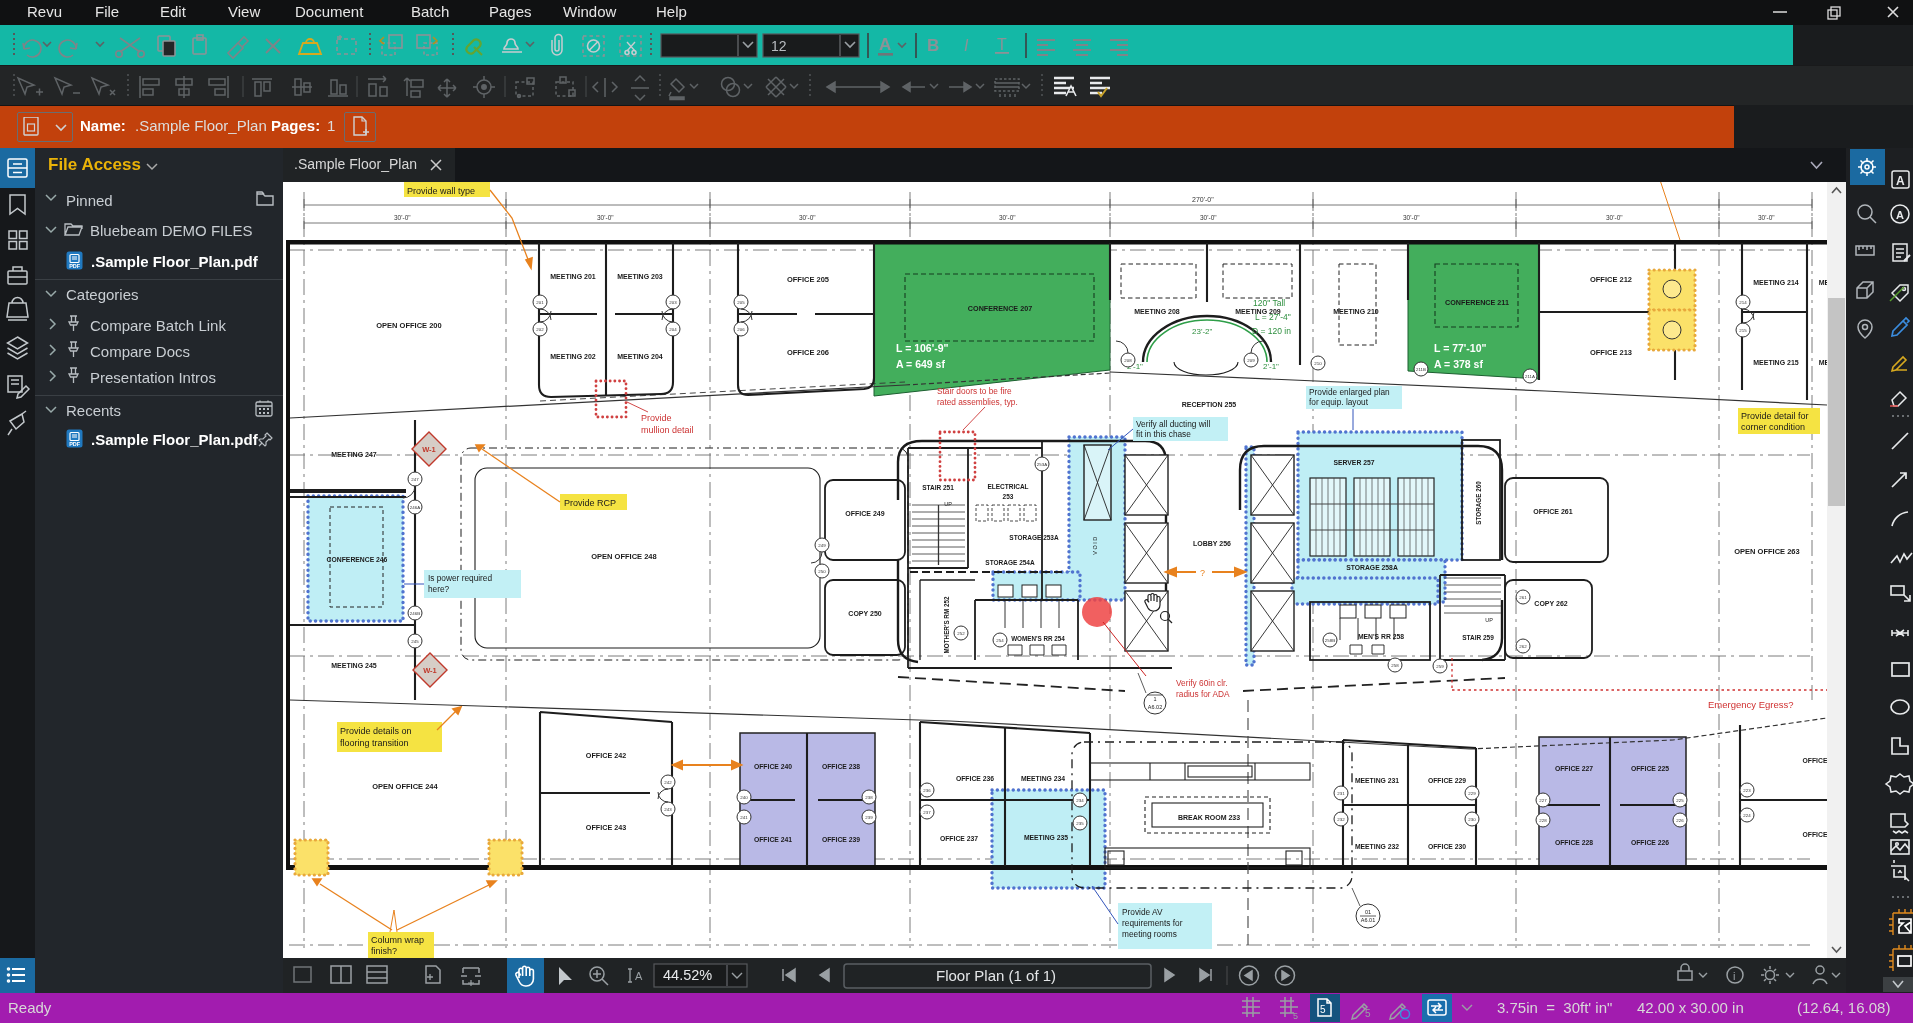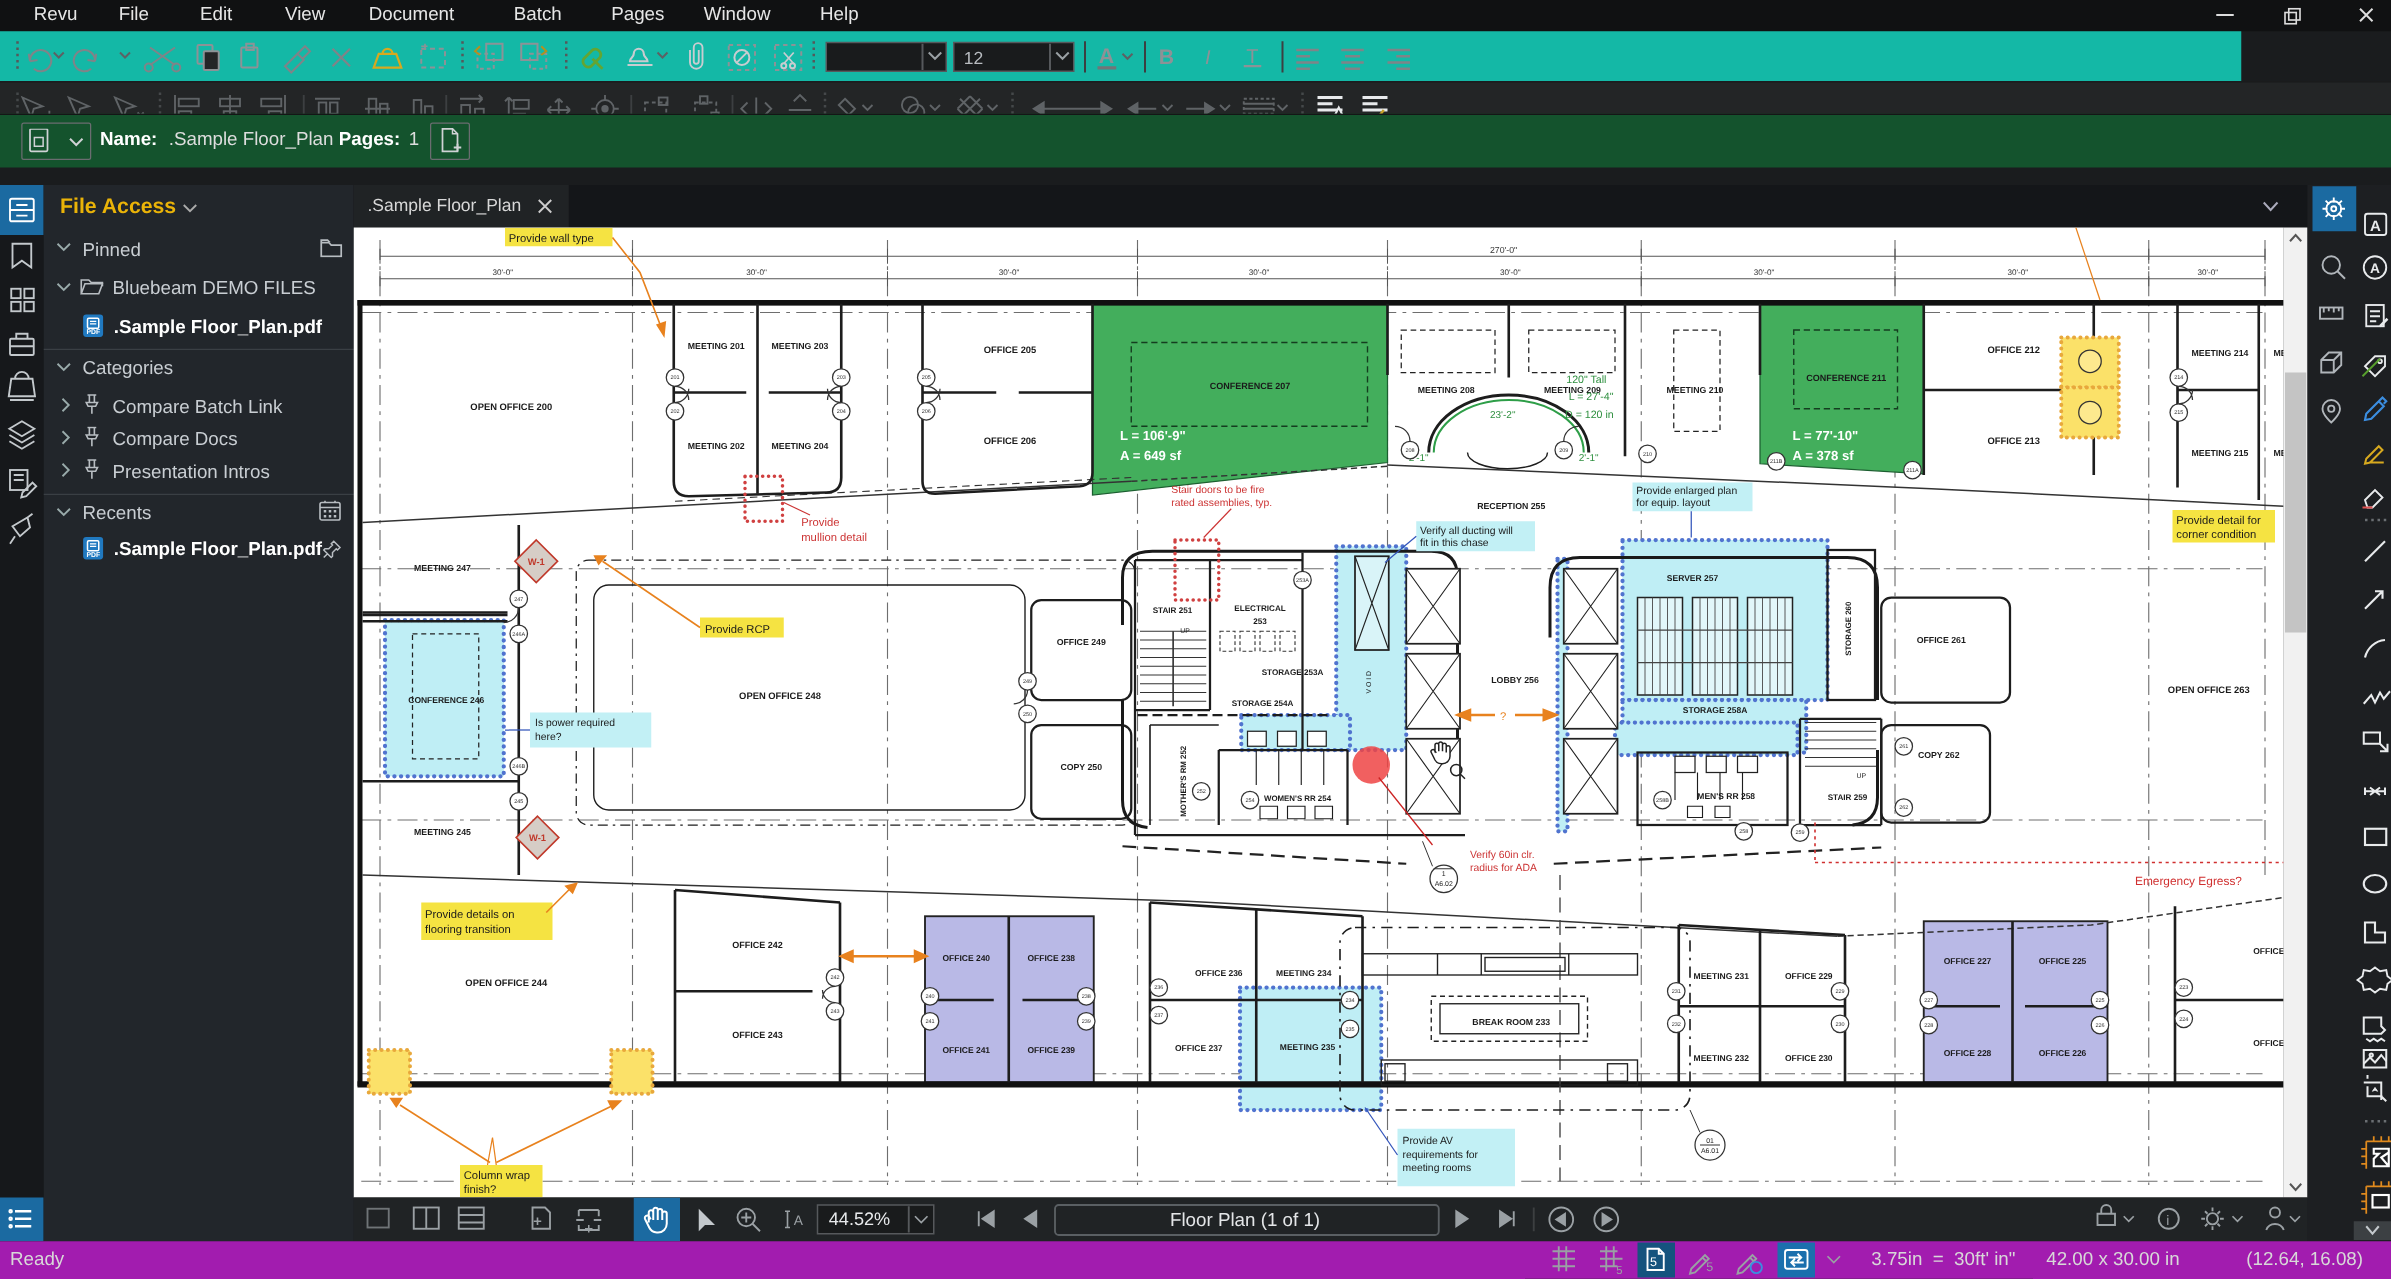--- a/index.html
+++ b/index.html
@@ -2,21 +2,21 @@
 <html><head>
 <meta charset="utf-8">
 <style>
 * { margin:0; padding:0; box-sizing:border-box; }
 html,body { width:1913px; height:1023px; overflow:hidden; background:#1a1c1e; font-family:"Liberation Sans", sans-serif; }
 .abs { position:absolute; }
 #menubar { left:0; top:0; width:1913px; height:25px; background:#101112; color:#e6e6e6; font-size:15px; }
 #menubar span { position:absolute; top:3px;text-align:center; }
 #toolbar1 { left:0; top:25px; width:1793px; height:40px; background:#14b8a6; }
 #toolbar2 { left:0; top:65px; width:1913px; height:40px; background:#232526; border-top:1px solid #191a1b; }
-#namebar { left:0; top:91px; width:1913px; height:43px; background:#14532d; border-top:1px solid #141516; color:#ddd; font-size:15px; }
+#namebar { left:0; top:105px; width:1734px; height:43px; background:#c2410c; border-top:1px solid #141516; color:#ddd; font-size:15px; }
 #leftstrip { left:0; top:148px; width:35px; height:845px; background:#16181b; }
 #leftpanel { left:35px; top:148px; width:248px; height:845px; background:#22262b; color:#c9ced3; font-size:14px; }
 #tabbar { left:283px; top:148px; width:1563px; height:34px; background:#141619; }
 #tab1 { left:283px; top:148px; width:172px; height:34px; background:#202325; color:#d8d8d8; font-size:14px; }
 #canvas { left:283px; top:182px; width:1544px; height:776px; background:#ffffff; overflow:hidden; }
 #vscroll { left:1827px; top:182px; width:19px; height:776px; background:#f1f1f1; }
 #rightbar { left:1846px; top:148px; width:67px; height:845px; background:#1d1f22; }
 #navbar { left:283px; top:958px; width:1563px; height:35px; background:#202325; }
 #statusbar { left:0; top:993px; width:1913px; height:30px; background:#a21caf; color:#d8d8d8; font-size:15px; }
 .ic { position:absolute; }

